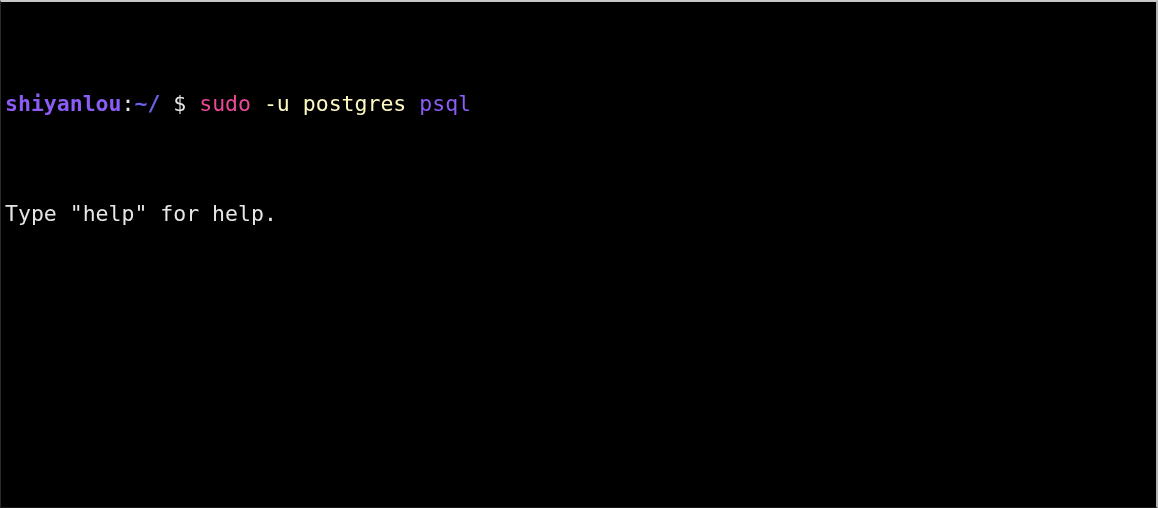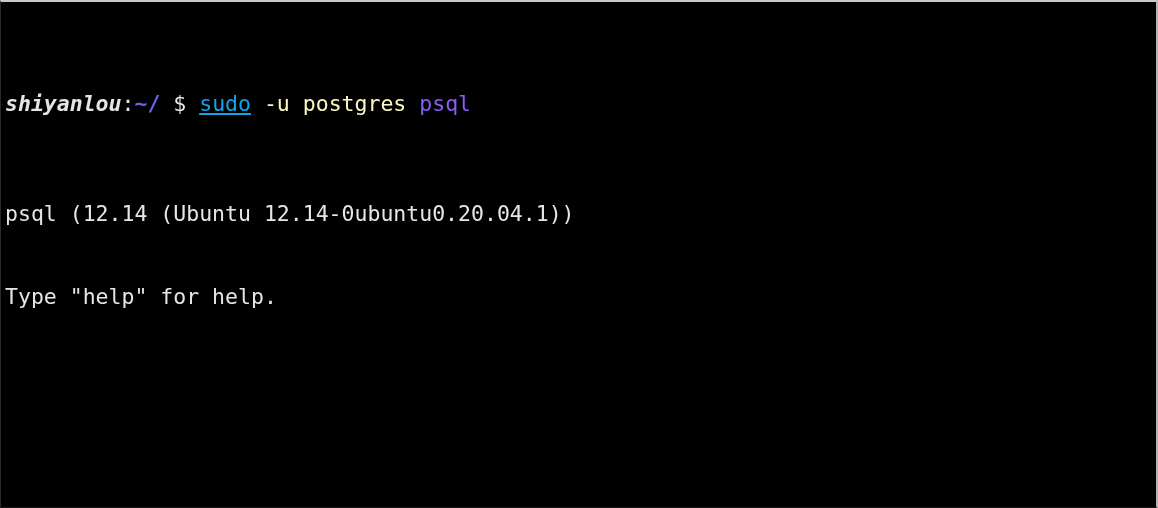--- a/index.html
+++ b/index.html
@@ -32,54 +32,51 @@
     white-space: pre;
     color: #e6e6e6;
   }
   .blank {
     height: 27.6px;
   }
   .seg {
     white-space: pre;
   }
   .c-user {
-    color: #e5e5e5;
+    color: #8b5cf6;
     font-weight: bold;
-    font-style: italic;
   }
   .c-punct {
     color: #e6e6e6;
   }
   .c-path {
     color: #6a62e8;
     font-weight: bold;
   }
   .c-dollar {
     color: #e6e6e6;
   }
   .c-cmd {
-    color: #0ea5e9;
-    text-decoration: underline;
+    color: #ec4899;
   }
   .c-prog {
     color: #8b5cf6;
   }
   .c-out {
     color: #fef9c3;
   }
 </style>
 </head>
 <body>
 
 <div id="terminal">
   <div id="screen">
 
     <div class="line"><span class="seg c-user">shiyanlou</span><span class="seg c-punct">:</span><span class="seg c-path">~/</span><span class="seg c-dollar"> $ </span><span class="seg c-cmd">sudo</span><span class="seg c-out"> -u postgres </span><span class="seg c-prog">psql</span></div>
 
-    <div class="line">psql (12.14 (Ubuntu 12.14-0ubuntu0.20.04.1))</div>
     <div class="line">Type "help" for help.</div>
     <div class="line blank"></div>
     
     
     
     
     
     
     
     

